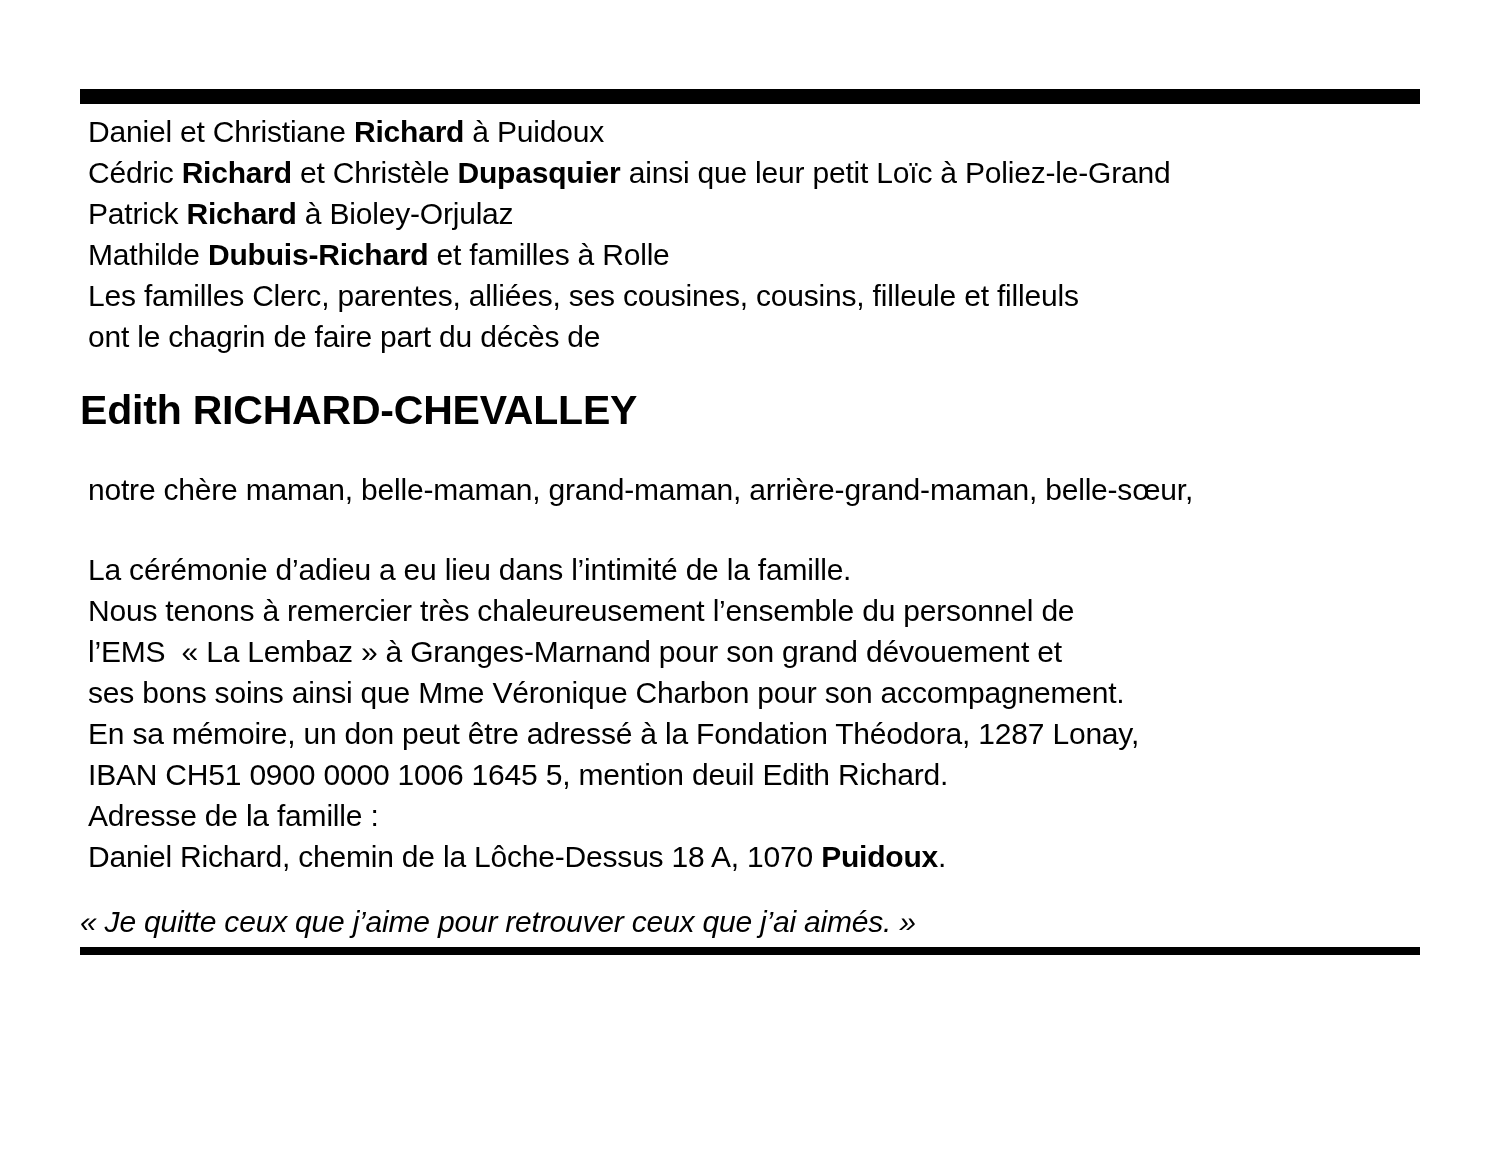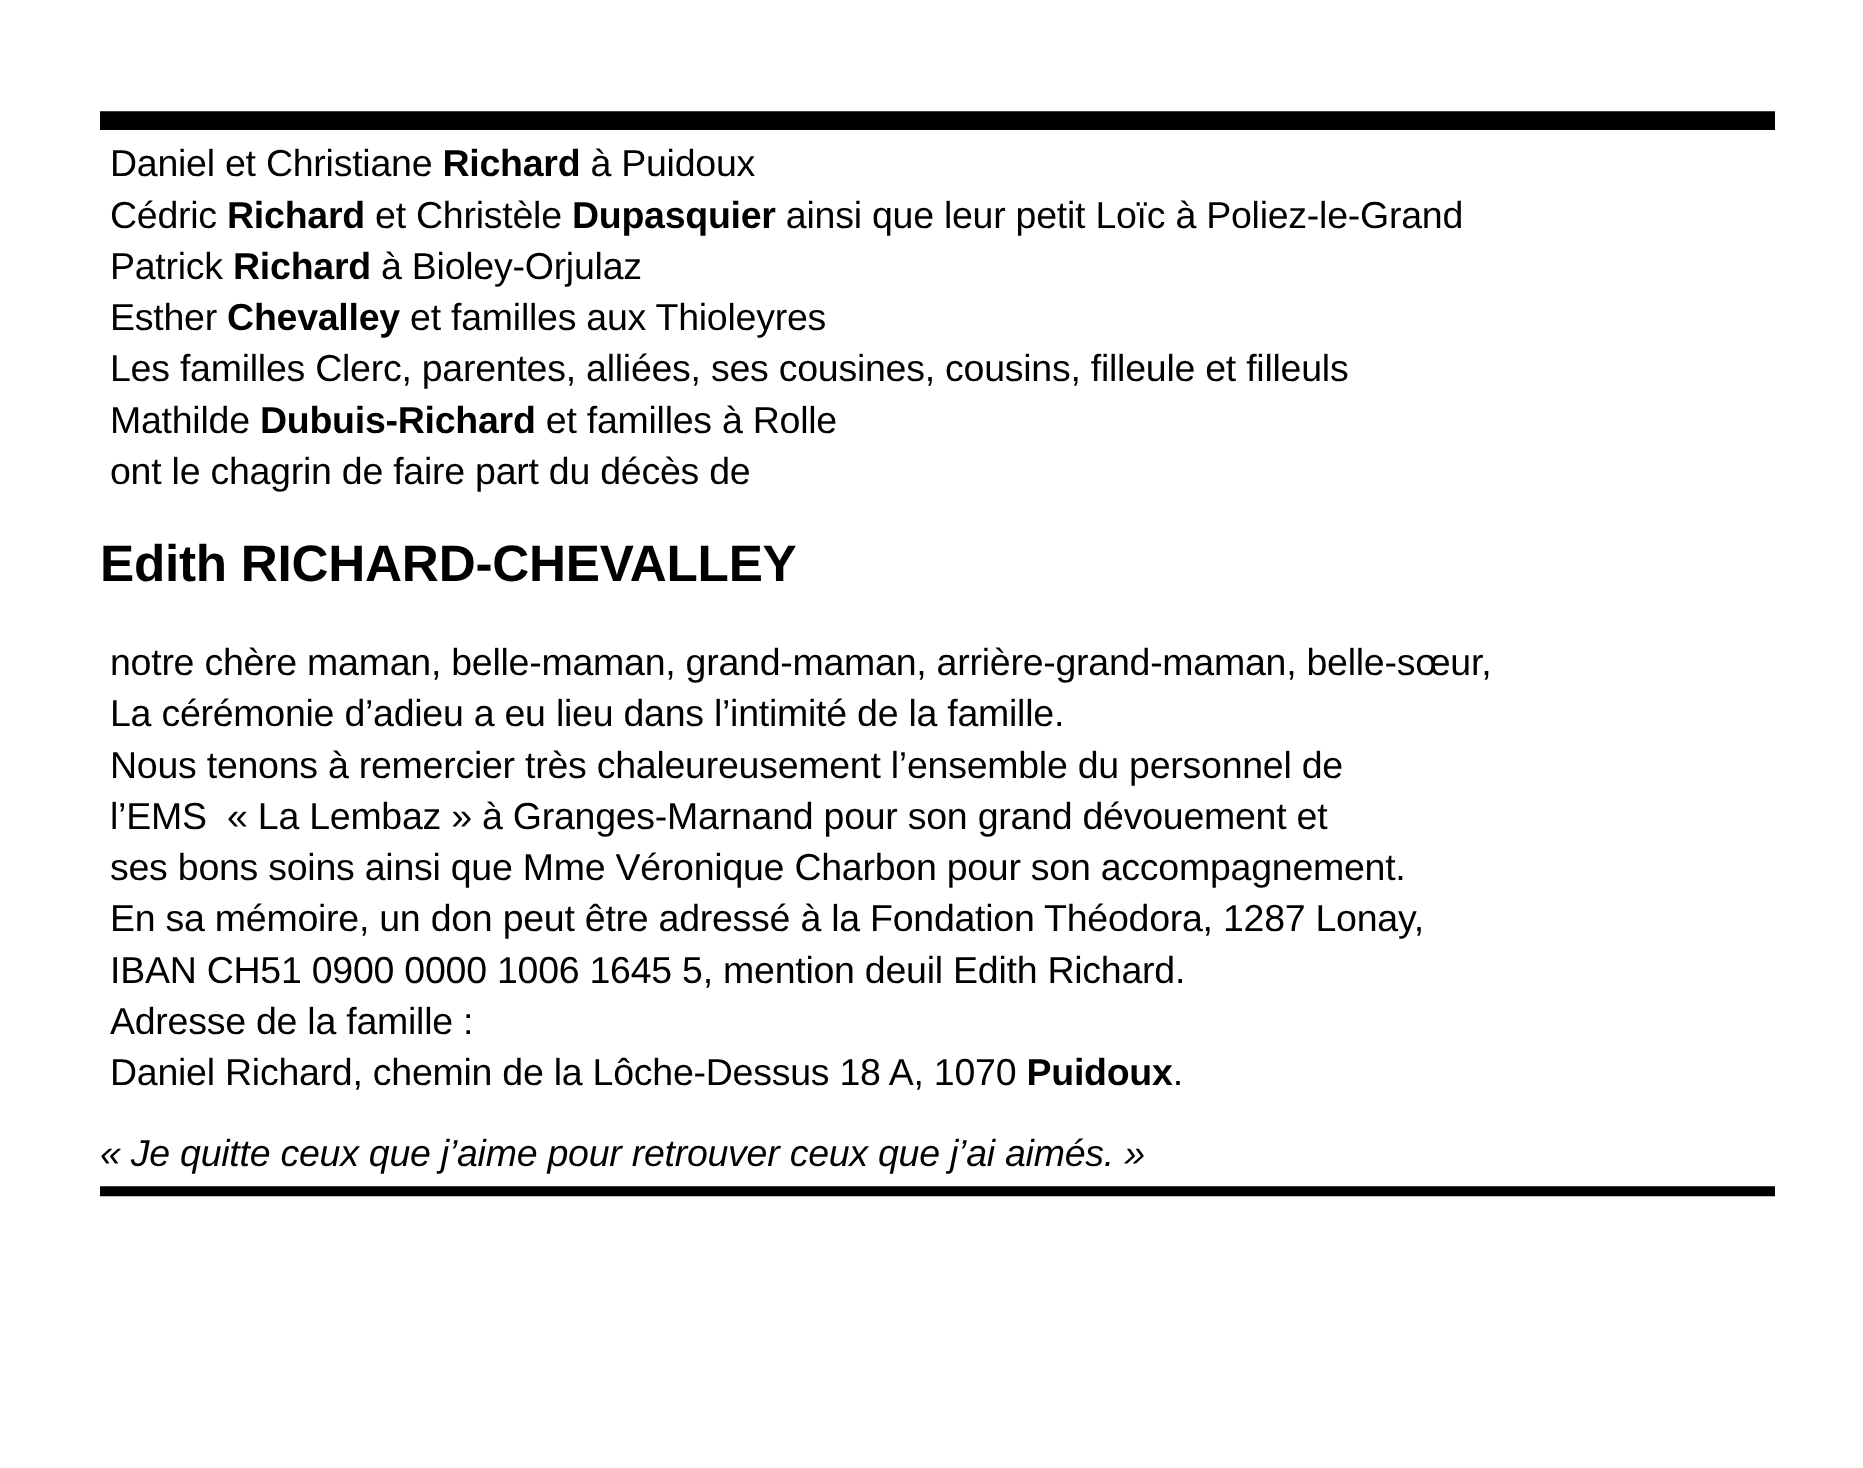--- a/index.html
+++ b/index.html
@@ -39,21 +39,21 @@
   .family-block { margin-top: 7px; }
   .title {
     margin: 31px 0 0 0;
     font-size: 41px;
     line-height: 44px;
     font-weight: bold;
     letter-spacing: -0.2px;
     white-space: pre-wrap;
   }
   .intro-block { margin-top: 37px; }
-  .details-block { }
+  .details-block { margin-top: 39px; }
   .quote {
     margin-top: 24px;
     padding-right: 5px;
     font-size: 30px;
     line-height: 41px;
     font-style: italic;
     text-align: left;
     letter-spacing: -0.2px;
     white-space: pre-wrap;
   }
@@ -66,23 +66,22 @@
 </head>
 <body>
 
 <div class="sheet">
   <div class="content">
     <div class="top-rule"></div>
     <div class="block family-block">
         <div class="line"><span>Daniel et Christiane </span><span class="b">Richard</span><span> à Puidoux</span></div>
         <div class="line"><span>Cédric </span><span class="b">Richard</span><span> et Christèle </span><span class="b">Dupasquier</span><span> ainsi que leur petit Loïc à Poliez-le-Grand</span></div>
         <div class="line"><span>Patrick </span><span class="b">Richard</span><span> à Bioley-Orjulaz</span></div>
-        <div class="line"><span>Esther </span><span class="b">Chevalley</span><span> et familles aux Thioleyres</span></div>
+        <div class="line"><span>Mathilde </span><span class="b">Dubuis-Richard</span><span> et familles à Rolle</span></div>
         <div class="line"><span>Les familles Clerc, parentes, alliées, ses cousines, cousins, filleule et filleuls</span></div>
-        <div class="line"><span>Mathilde </span><span class="b">Dubuis-Richard</span><span> et familles à Rolle</span></div>
         <div class="line"><span>ont le chagrin de faire part du décès de</span></div>
       </div>
     <h1 class="title">Edith RICHARD-CHEVALLEY</h1>
     <div class="block intro-block">
         <div class="line"><span>notre chère maman, belle-maman, grand-maman, arrière-grand-maman, belle-sœur,</span></div>
       </div>
     <div class="block details-block">
         <div class="line"><span>La cérémonie d’adieu a eu lieu dans l’intimité de la famille.</span></div>
         <div class="line"><span>Nous tenons à remercier très chaleureusement l’ensemble du personnel de</span></div>
         <div class="line"><span>l’EMS  « La Lembaz » à Granges-Marnand pour son grand dévouement et</span></div>

